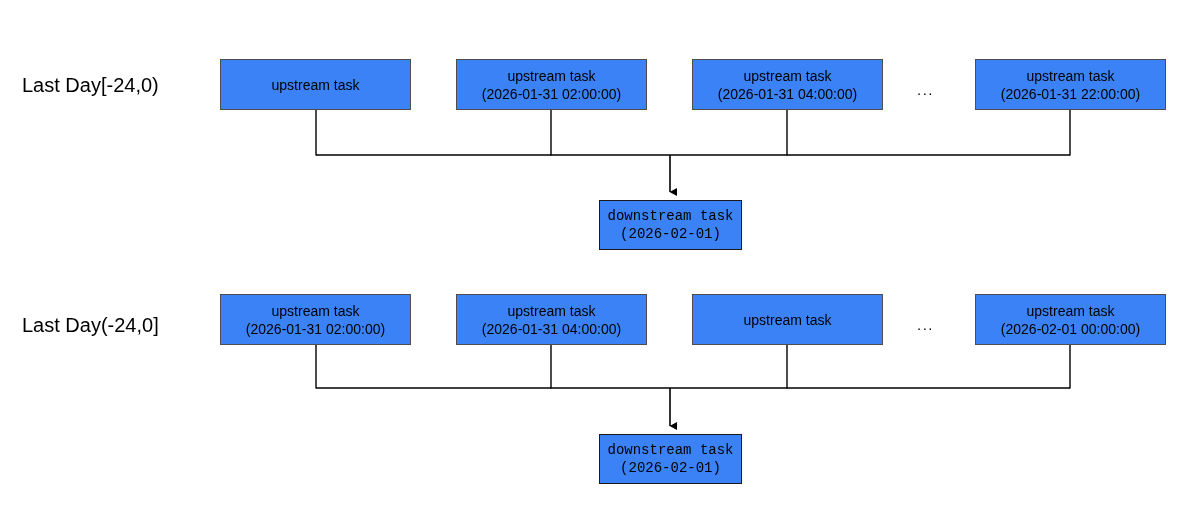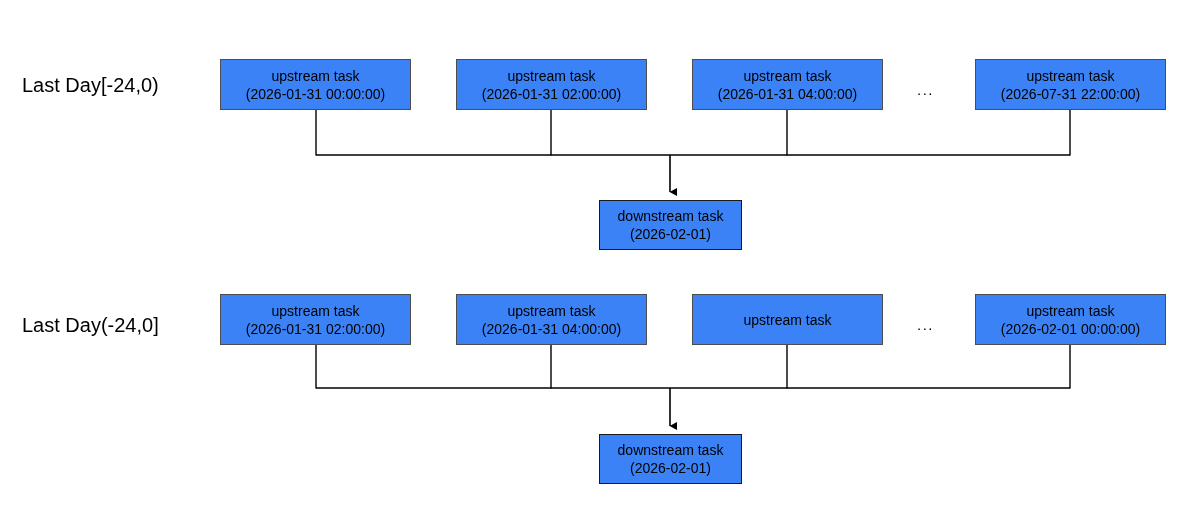--- a/index.html
+++ b/index.html
@@ -43,20 +43,21 @@
     align-items: center;
     justify-content: center;
     text-align: center;
     font-size: 14px;
     line-height: 18px;
     color: #000000;
     white-space: nowrap;
   }
   .task-box.downstream {
     border: 1.2px solid #1a1a1a;
+    font-family: Liberation Mono, monospace;
   }
   .task-box .line1,
   .task-box .line2 {
     display: block;
   }
   .ellipsis {
     position: absolute;
     font-size: 15px;
     line-height: 15px;
     letter-spacing: 1.5px;
@@ -95,38 +96,37 @@
       <line x1="1070" y1="345" x2="1070" y2="388.5" stroke="#000000" stroke-width="1.4"></line>
       <line x1="316" y1="388" x2="1070" y2="388" stroke="#000000" stroke-width="1.4"></line>
       <line x1="670" y1="388" x2="670" y2="426" stroke="#000000" stroke-width="1.6" marker-end="url(#arrowhead)"></line>
     </g>
   </svg>
 
   <div class="row-label" style="left:22px; top:76px;">Last Day[-24,0)</div>
 
   <div class="task-box" style="left:220px; top:59px; width:191px; height:51px;">
     <span class="line1">upstream task</span>
-    <span class="line2">(2026-01-31 00:00:00)</span>
   </div>
 
   <div class="task-box" style="left:456px; top:59px; width:191px; height:51px;">
     <span class="line1">upstream task</span>
     <span class="line2">(2026-01-31 02:00:00)</span>
   </div>
 
   <div class="task-box" style="left:692px; top:59px; width:191px; height:51px;">
     <span class="line1">upstream task</span>
     <span class="line2">(2026-01-31 04:00:00)</span>
   </div>
 
   <div class="ellipsis" style="left:917px; top:82px;">...</div>
 
   <div class="task-box" style="left:975px; top:59px; width:191px; height:51px;">
     <span class="line1">upstream task</span>
-    <span class="line2">(2026-07-31 22:00:00)</span>
+    <span class="line2">(2026-01-31 22:00:00)</span>
   </div>
 
   <div class="task-box downstream" style="left:599px; top:200px; width:143px; height:50px;">
     <span class="line1">downstream task</span>
     <span class="line2">(2026-02-01)</span>
   </div>
 
   <div class="row-label" style="left:22px; top:316px;">Last Day(-24,0]</div>
 
   <div class="task-box" style="left:220px; top:294px; width:191px; height:51px;">

